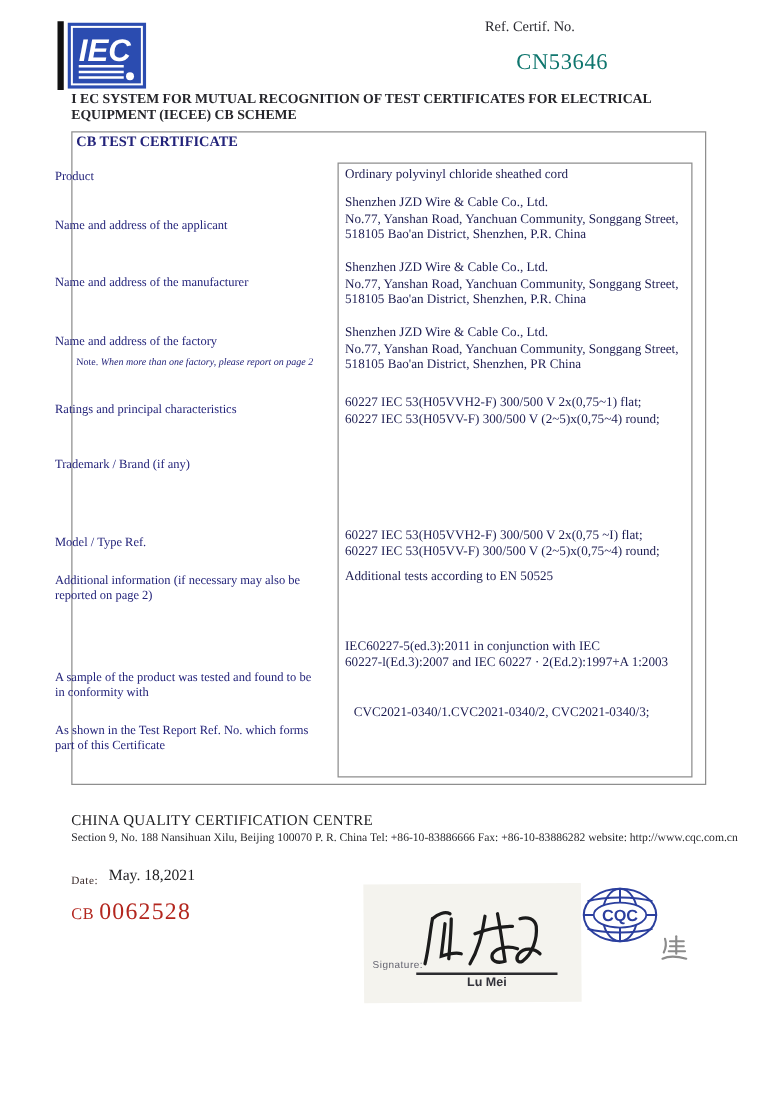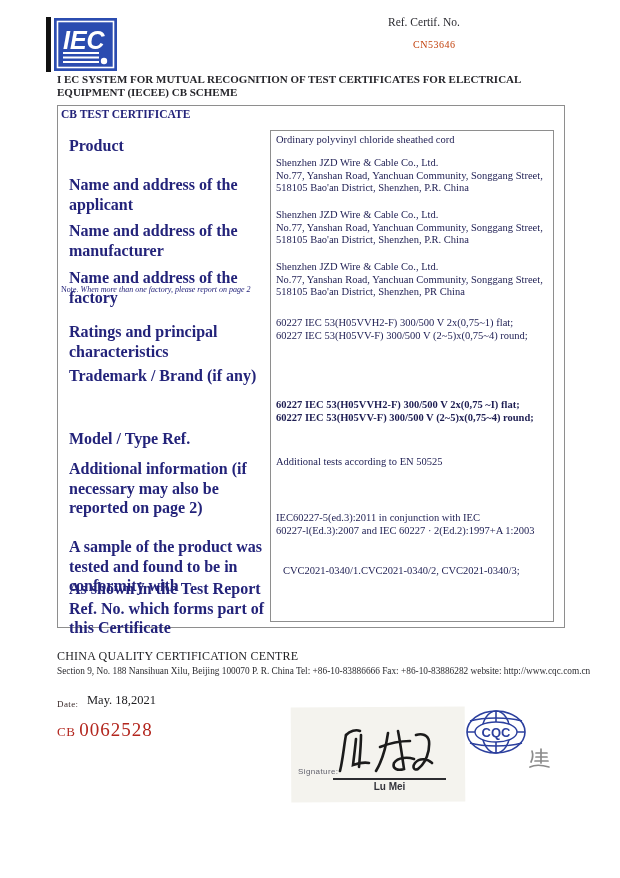--- a/index.html
+++ b/index.html
@@ -9,39 +9,39 @@
     background:#ffffff; overflow:hidden;
     font-family:"Liberation Serif","DejaVu Serif",serif;
     color:#1d1d52;
   }
   .abs { position:absolute; }
 
   
   .iec-bar { left:46px; top:17px; width:5px; height:55px; background:#111; }
   .iec-logo { left:54px; top:18px; }
   .ref-label { left:388px; top:16px; font-size:11.5px; color:#2a2a30; }
-  .ref-no { left:413px; top:39px; font-size:10px; color:#c2410c; letter-spacing:.5px; }
+  .ref-no { left:413px; top:39px; font-size:18px; color:#0f766e; letter-spacing:.5px; }
   .scheme { left:57px; top:73px; width:515px; font-size:11px; font-weight:bold; color:#26262b; line-height:1.18; }
 
   
   .outer-box { left:57px; top:105px; width:508px; height:523px; border:1px solid #8e8e8e; background:transparent; }
   .inner-box { left:270px; top:130px; width:284px; height:492px; border:1px solid #8e8e8e; background:transparent; }
   .cert-title { left:61px; top:108px; font-size:11.5px; font-weight:bold; color:#23237a; }
 
-  .lbl { position:absolute; left:69px; width:206px; font-size:16px; color:#23237a; line-height:1.22;font-weight:bold; }
+  .lbl { position:absolute; left:44px; width:206px; font-size:10px; color:#23237a; line-height:1.22; }
   .val { position:absolute; left:276px; width:274px; font-size:10.5px; color:#1d1d52; line-height:1.21; white-space:pre-line; }
 
   .l-r0 { top:136px; }  .v-r0 { top:134px; }
   .l-r1 { top:175px; }  .v-r1 { top:157px; }
   .l-r2 { top:221px; }  .v-r2 { top:209px; }
   .l-r3 { top:268px; }  .v-r3 { top:261px; }
   .l-r4 { top:322px; }  .v-r4 { top:317px; }
   .l-r5 { top:366px; }
   .l-r6 { top:407px; }
-  .l-r7 { top:429px; }  .v-r7 { top:399px;font-weight:bold; }
+  .l-r7 { top:429px; }  .v-r7 { top:423px; }
   .l-r8 { top:459px; }  .v-r8 { top:456px; }
   .l-r9 { top:537px; }  .v-r9 { top:512px; }
   .l-r10 { top:579px; } .v-r10 { top:565px; left:283px; }
 
   .factory-note { position:absolute; left:61px; top:285px; width:204px; font-size:8px; color:#23237a; }
   .factory-note .it { font-style:italic; }
 
   .issued-line { left:64px; top:628px; font-size:10.5px; color:#23237a; }
 
   

